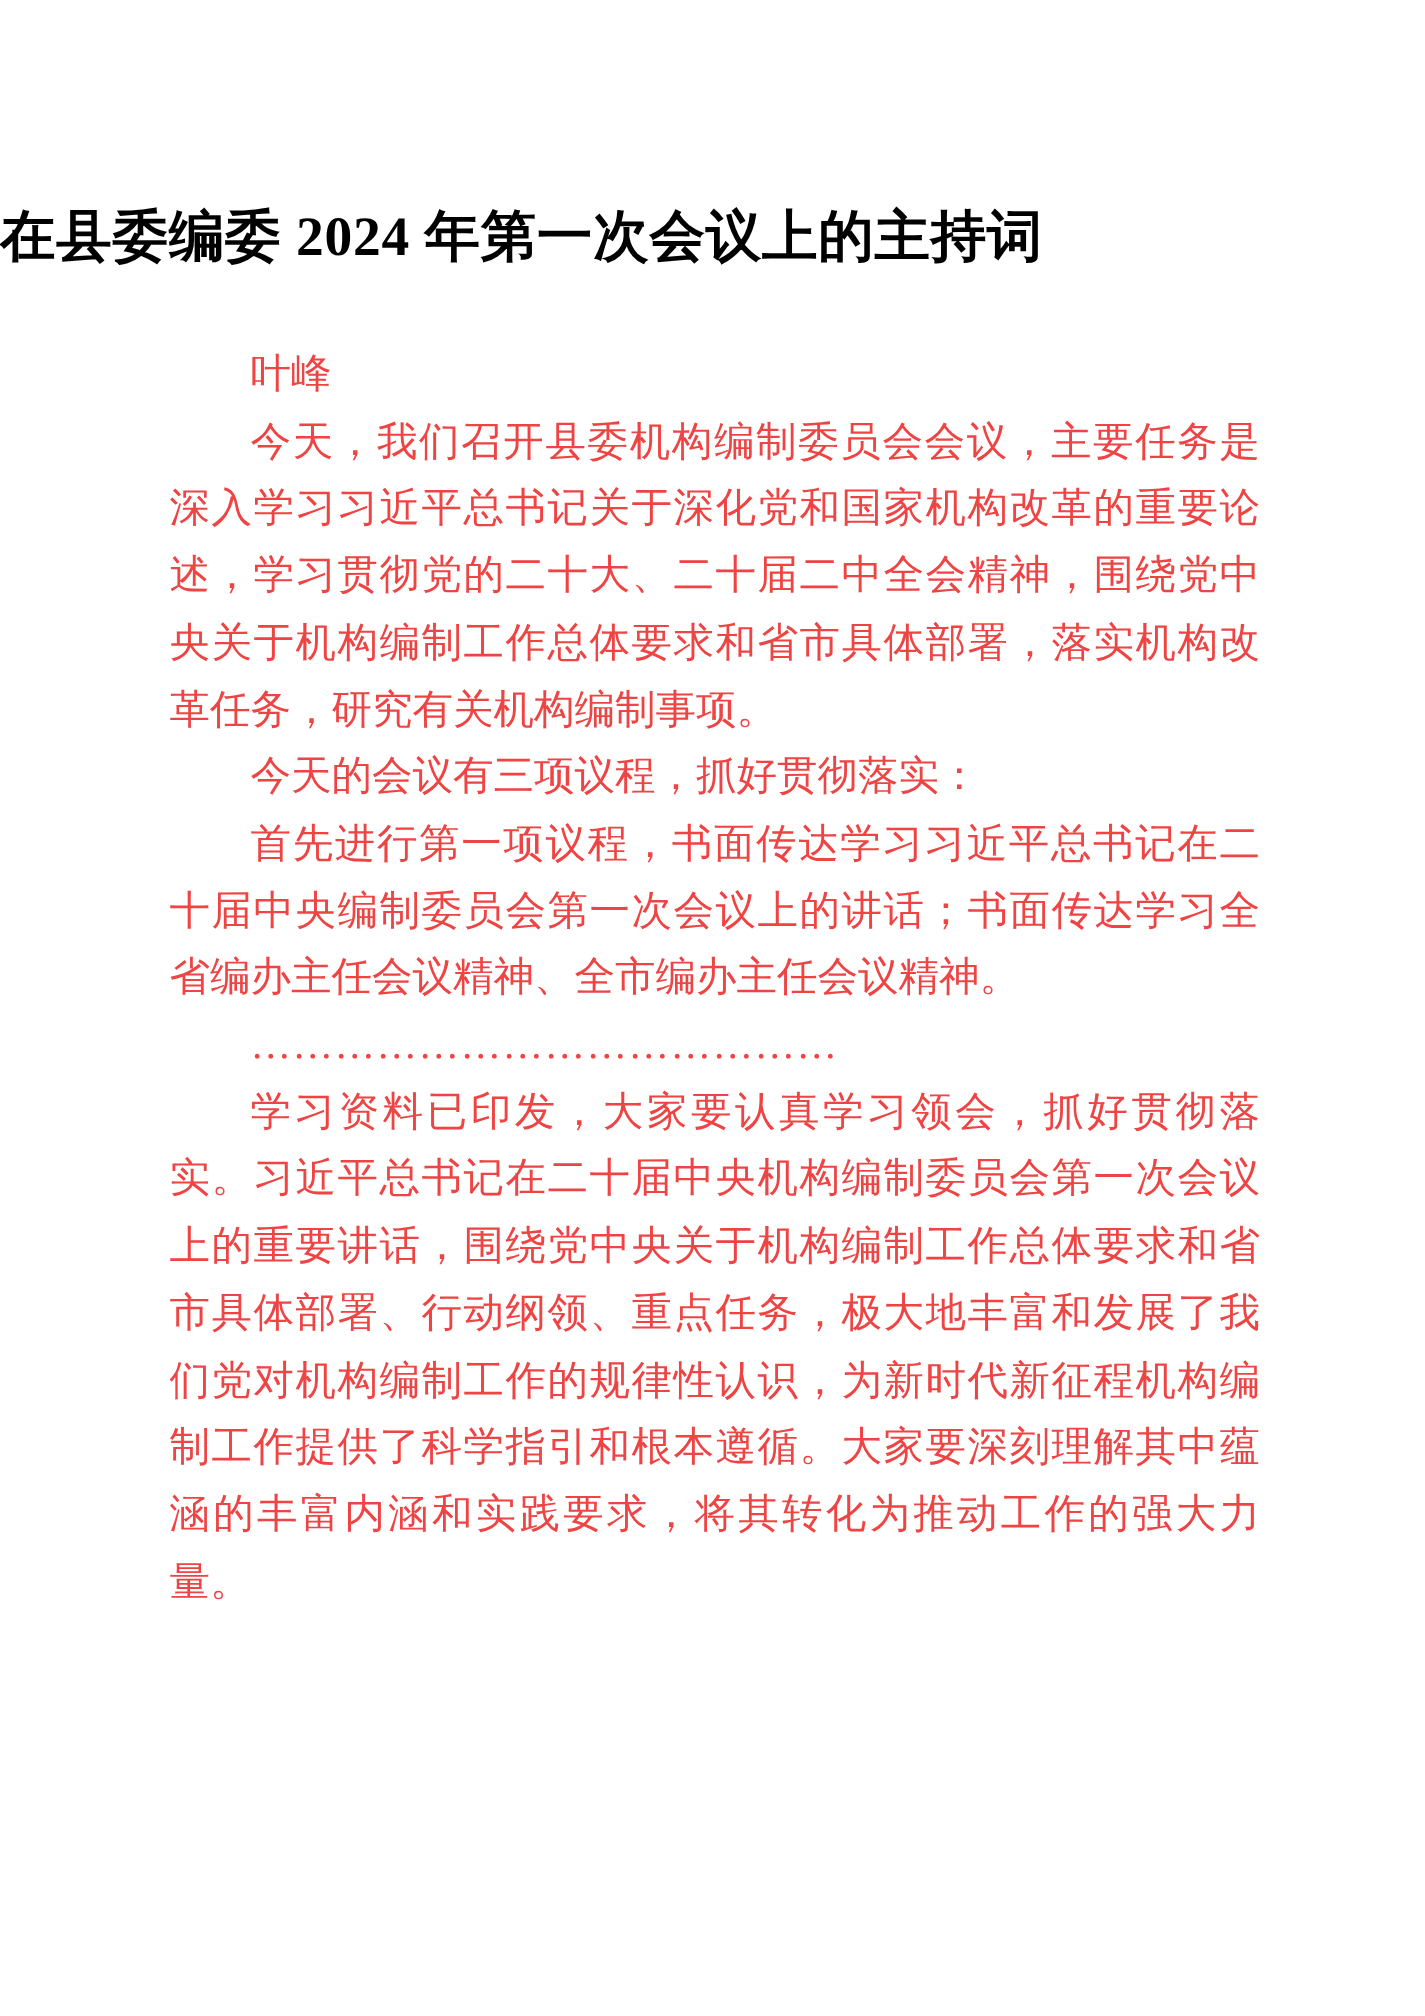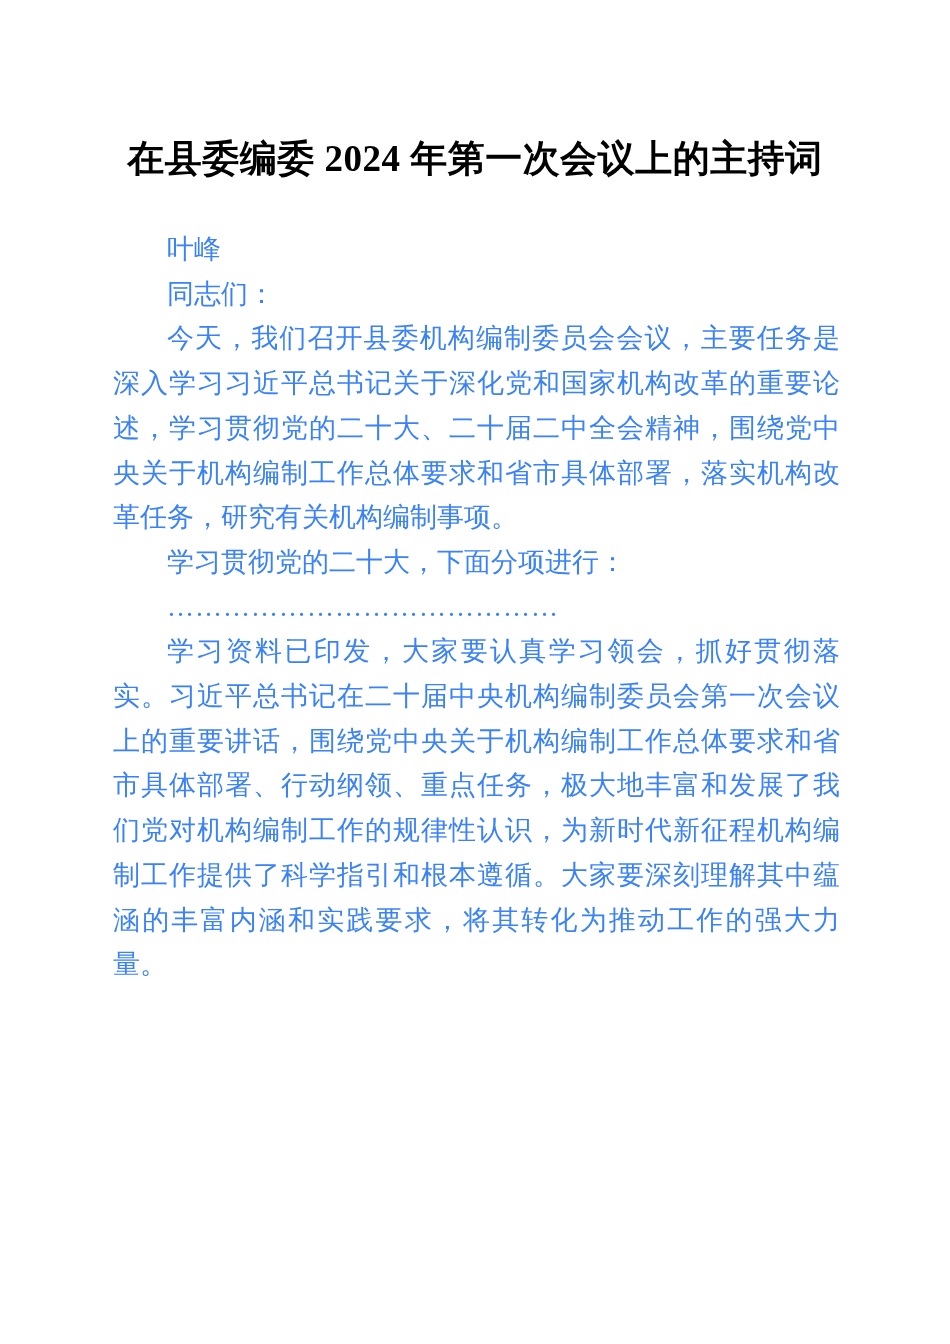--- a/index.html
+++ b/index.html
@@ -13,37 +13,36 @@
     height: 1344px;
     background: #ffffff;
     overflow: hidden;
     box-sizing: border-box;
     padding-top: 131px;
     color: #000000;
   }
   .doc-title {
     margin: 0;
     padding: 0;
-    text-align: center;
     font-family: "Liberation Serif", "DejaVu Serif", serif;
     font-weight: bold;
     font-size: 37px;
     line-height: 56px;
     letter-spacing: 0.5px;
     color: #000000;
   }
   .doc-body {
     margin: 40px auto 0 113px;
     width: 727px;
     font-family: "Liberation Serif", "DejaVu Serif", serif;
     font-weight: 400;
     font-size: 27px;
     line-height: 44.7px;
     text-align: justify;
-    color: #3b82f6;
+    color: #ef4444;
   }
   .doc-body p {
     margin: 0;
     padding: 0;
     text-indent: 2em;
   }
   .dotted-sep {
     letter-spacing: 1px;
     white-space: nowrap;
     overflow: hidden;
@@ -52,24 +51,24 @@
 </head>
 <body>
 
 <div class="page">
   <h1 class="doc-title">在县委编委 2024 年第一次会议上的主持词</h1>
 
   <div class="doc-body">
     <p>叶峰</p>
 
 
-    <p>同志们：</p>
 
     <p>今天，我们召开县委机构编制委员会会议，主要任务是深入学习习近平总书记关于深化党和国家机构改革的重要论述，学习贯彻党的二十大、二十届二中全会精神，围绕党中央关于机构编制工作总体要求和省市具体部署，落实机构改革任务，研究有关机构编制事项。</p>
 
-    <p>学习贯彻党的二十大，下面分项进行：</p>
+    <p>今天的会议有三项议程，抓好贯彻落实：</p>
 
+    <p>首先进行第一项议程，书面传达学习习近平总书记在二十届中央编制委员会第一次会议上的讲话；书面传达学习全省编办主任会议精神、全市编办主任会议精神。</p>
 
     <p class="dotted-sep">……………………………………</p>
 
     <p>学习资料已印发，大家要认真学习领会，抓好贯彻落实。习近平总书记在二十届中央机构编制委员会第一次会议上的重要讲话，围绕党中央关于机构编制工作总体要求和省市具体部署、行动纲领、重点任务，极大地丰富和发展了我们党对机构编制工作的规律性认识，为新时代新征程机构编制工作提供了科学指引和根本遵循。大家要深刻理解其中蕴涵的丰富内涵和实践要求，将其转化为推动工作的强大力量。</p>
   </div>
 </div>
 
 </body></html>

